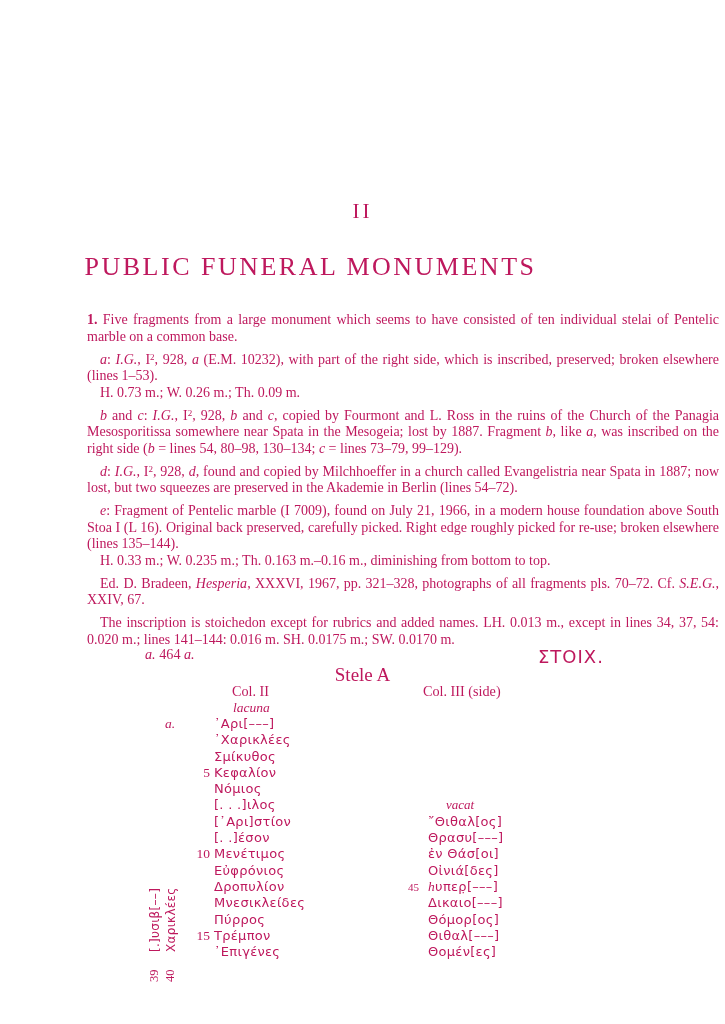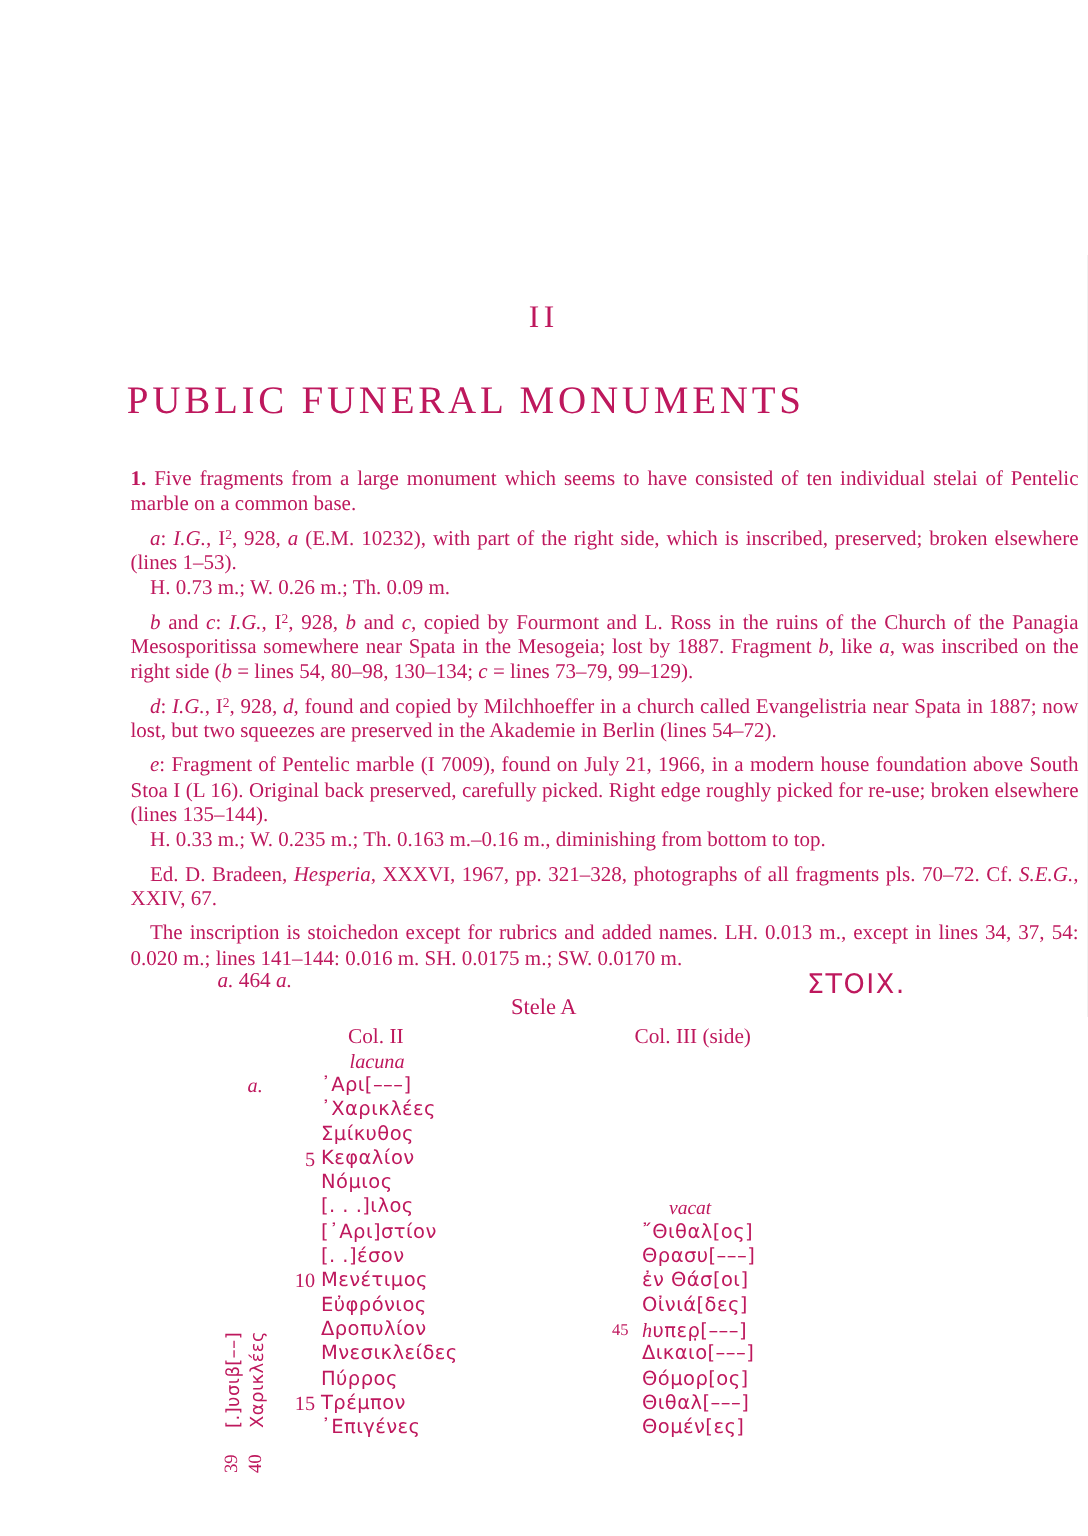--- a/index.html
+++ b/index.html
@@ -28,21 +28,21 @@
   .it{font-style:italic;}
   .bd{font-weight:bold;}
   .sup{font-size:9px;vertical-align:4px;line-height:0;}
   
   .app-line{position:absolute;top:646px;left:0;width:725px;height:18px;font-size:14.2px;}
   .date-label{position:absolute;left:145px;top:0;}
   .stoich{
     position:absolute;left:538px;top:0;
     font-family:"DejaVu Sans",sans-serif;font-size:18px;letter-spacing:1px;
   }
-  .stele{position:absolute;top:664px;left:0;width:725px;text-align:center;font-size:15px;}
+  .stele{position:absolute;top:664px;left:0;width:725px;text-align:center;font-size:19px;}
   .colhdr2{position:absolute;top:683px;left:232px;font-size:14.2px;}
   .colhdr3{position:absolute;top:683px;left:423px;font-size:14.2px;}
   .lacuna{position:absolute;top:700px;left:233px;font-size:13.5px;font-style:italic;}
   
   .grid{position:absolute;top:716px;left:145px;width:500px;}
   .i-row{display:flex;height:16.3px;align-items:flex-start;}
   .c-m{width:37px;padding-left:20px;box-sizing:border-box;font-size:13.5px;flex:none;}
   .c-n2{width:28px;text-align:right;font-size:13.5px;flex:none;}
   .c-t2{width:185px;padding-left:4px;box-sizing:border-box;flex:none;}
   .c-n3{width:24px;text-align:right;font-size:11px;flex:none;}

